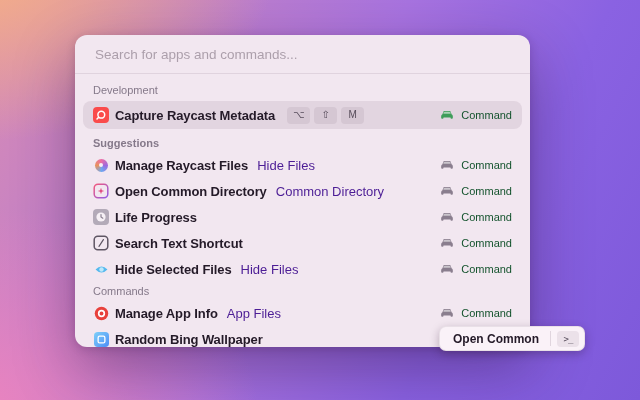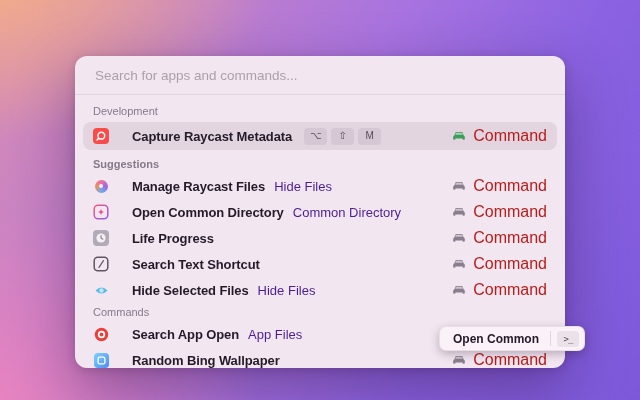--- a/index.html
+++ b/index.html
@@ -6,21 +6,21 @@
   body{
     width:640px;height:400px;overflow:hidden;
     font-family:"Liberation Sans","DejaVu Sans",sans-serif;
     position:relative;
     background:
       radial-gradient(85% 75% at -4% -6%, #F5B085 0%, rgba(245,176,133,0) 55%),
       radial-gradient(75% 85% at -6% 104%, #EE84BE 0%, rgba(238,132,190,0) 62%),
       linear-gradient(118deg, #D88BB4 0%, #A873E0 48%, #8A62E2 72%, #7D59DA 100%);
   }
   .launcher{
-    position:absolute;left:75px;top:56px;width:490px;height:312px;
+    position:absolute;left:75px;top:35px;width:455px;height:312px;
     background:#F2E7F0;border-radius:12px;overflow:hidden;
     box-shadow:0 22px 60px rgba(40,10,50,.38), 0 2px 10px rgba(40,10,50,.18);
   }
   .searchbar{
     height:38px;display:flex;align-items:center;padding:0 18px;
     border-bottom:1px solid rgba(40,10,40,.09);
   }
   .searchbar input{
     width:100%;border:none;outline:none;background:transparent;
     font-family:inherit;font-size:13.5px;color:#241A28;
@@ -32,32 +32,32 @@
     line-height:13px;margin:2px 10px 4px;
   }
   .section-header.mt8{margin-top:8px;margin-bottom:2px;font-weight:bold;}
   .section-header.mt6{margin-top:3px;margin-bottom:2px;}
   .row{
     display:flex;align-items:center;height:26px;padding:0 10px;
     border-radius:8px;cursor:default;
   }
   .row.selected{height:28px;background:#E2D5E0;}
   .icn{width:16px;height:16px;flex:0 0 16px;display:flex;align-items:center;justify-content:center;}
-  .title{font-size:13px;font-weight:700;color:#241A28;margin-left:23px;white-space:nowrap;letter-spacing:-.1px;}
+  .title{font-size:13px;font-weight:700;color:#241A28;margin-left:6px;white-space:nowrap;letter-spacing:-.1px;}
   .subtitle{font-size:13px;color:#4c1d95;margin-left:9px;white-space:nowrap;}
   .keys{display:flex;gap:4px;margin-left:12px;}
   .keycap{
     min-width:17px;height:17px;padding:0 3px;border-radius:4px;
     background:#D5C7D3;color:#564C5A;font-size:10px;
     display:flex;align-items:center;justify-content:center;line-height:1;
   }
   .right{margin-left:auto;display:flex;align-items:center;gap:7px;}
   .cmd-car{width:14px;height:12px;color:#8A7E8E;}
   .cmd-car.green{color:#3F9D5A;}
-  .cmd-label{font-size:16px;color:#b91c1c;}
+  .cmd-label{font-size:11px;color:#14532d;}
   .pinwheel{
     width:13px;height:13px;border-radius:50%;position:relative;
     background:conic-gradient(#EC6CA8,#9C6ADE,#6FA8F0,#E8925C,#EC6CA8);
   }
   .pinwheel::after{
     content:"";position:absolute;left:4.5px;top:4.5px;width:4px;height:4px;
     border-radius:50%;background:#F7EFF5;
   }
   .tooltip{
     position:absolute;left:439px;top:326px;height:25px;z-index:10;
@@ -214,21 +214,21 @@
 
     <div class="section-header mt6">Commands</div>
 
     <div class="row">
       <span class="icn">
         <svg width="15" height="15" viewBox="0 0 16 16">
             <circle cx="8" cy="8" r="7.2" fill="#E8413C"></circle>
             <circle cx="8" cy="8" r="3" fill="none" stroke="#fff" stroke-width="1.8"></circle>
           </svg>
       </span>
-      <span class="title">Search App Open</span>
+      <span class="title">Manage App Info</span>
       <span class="subtitle">App Files</span>
       <span class="right">
         <svg class="cmd-car" viewBox="0 0 24 20">
             <use href="#car-sym"></use>
           </svg>
         <span class="cmd-label">Command</span>
       </span>
     </div>
 
     <div class="row">

